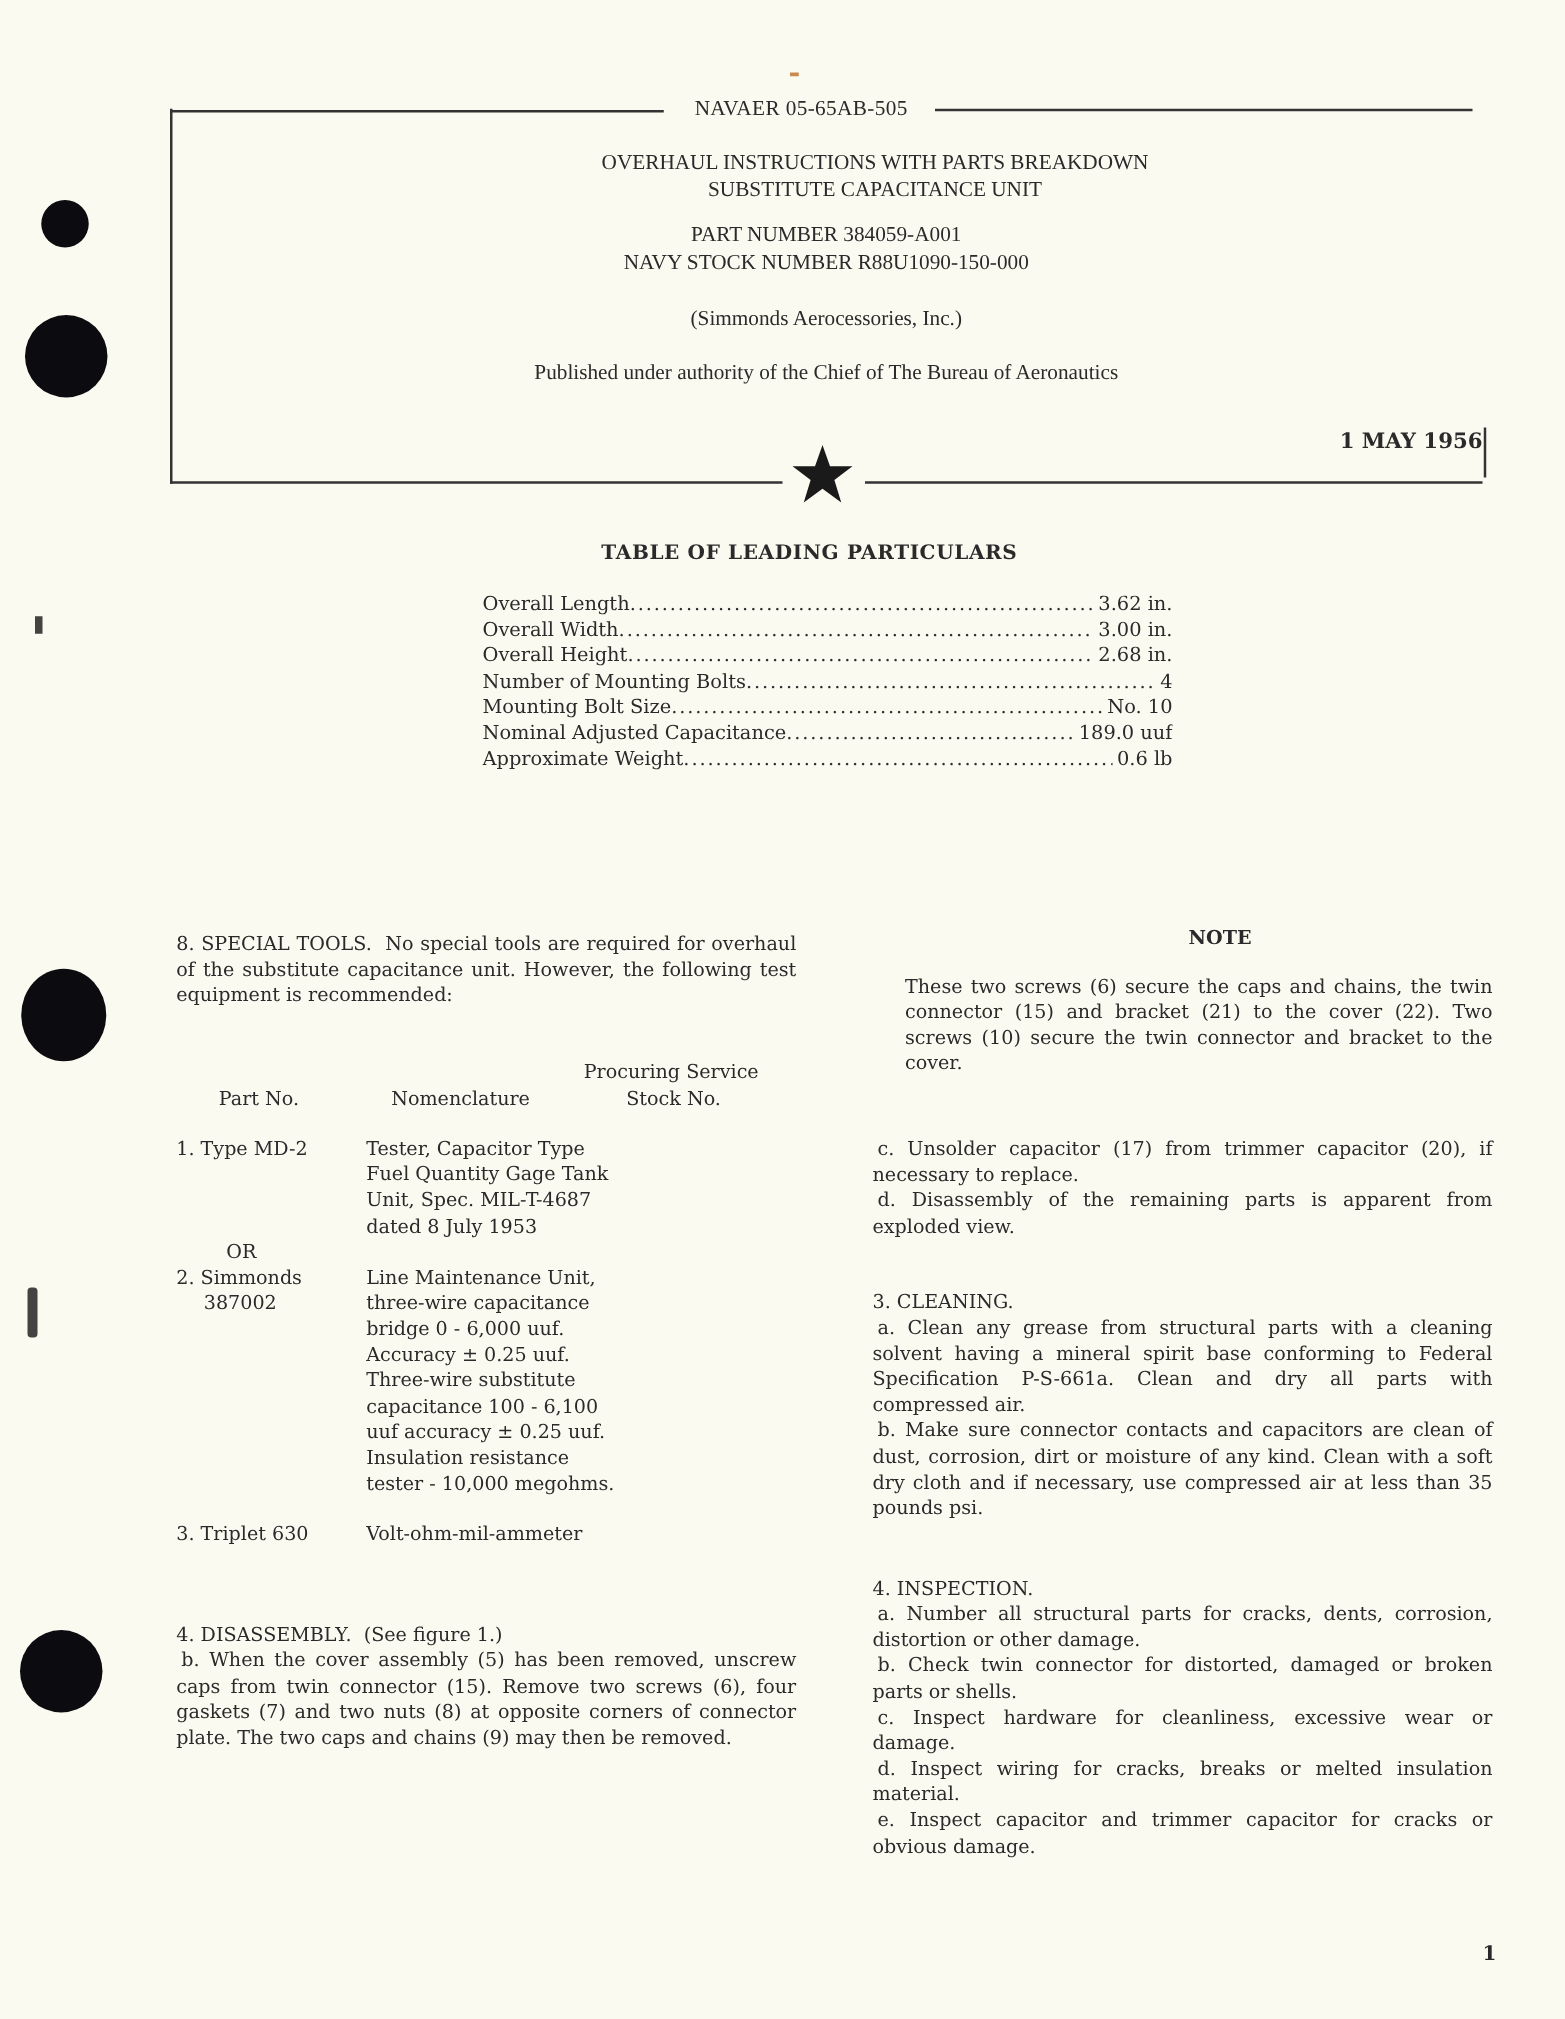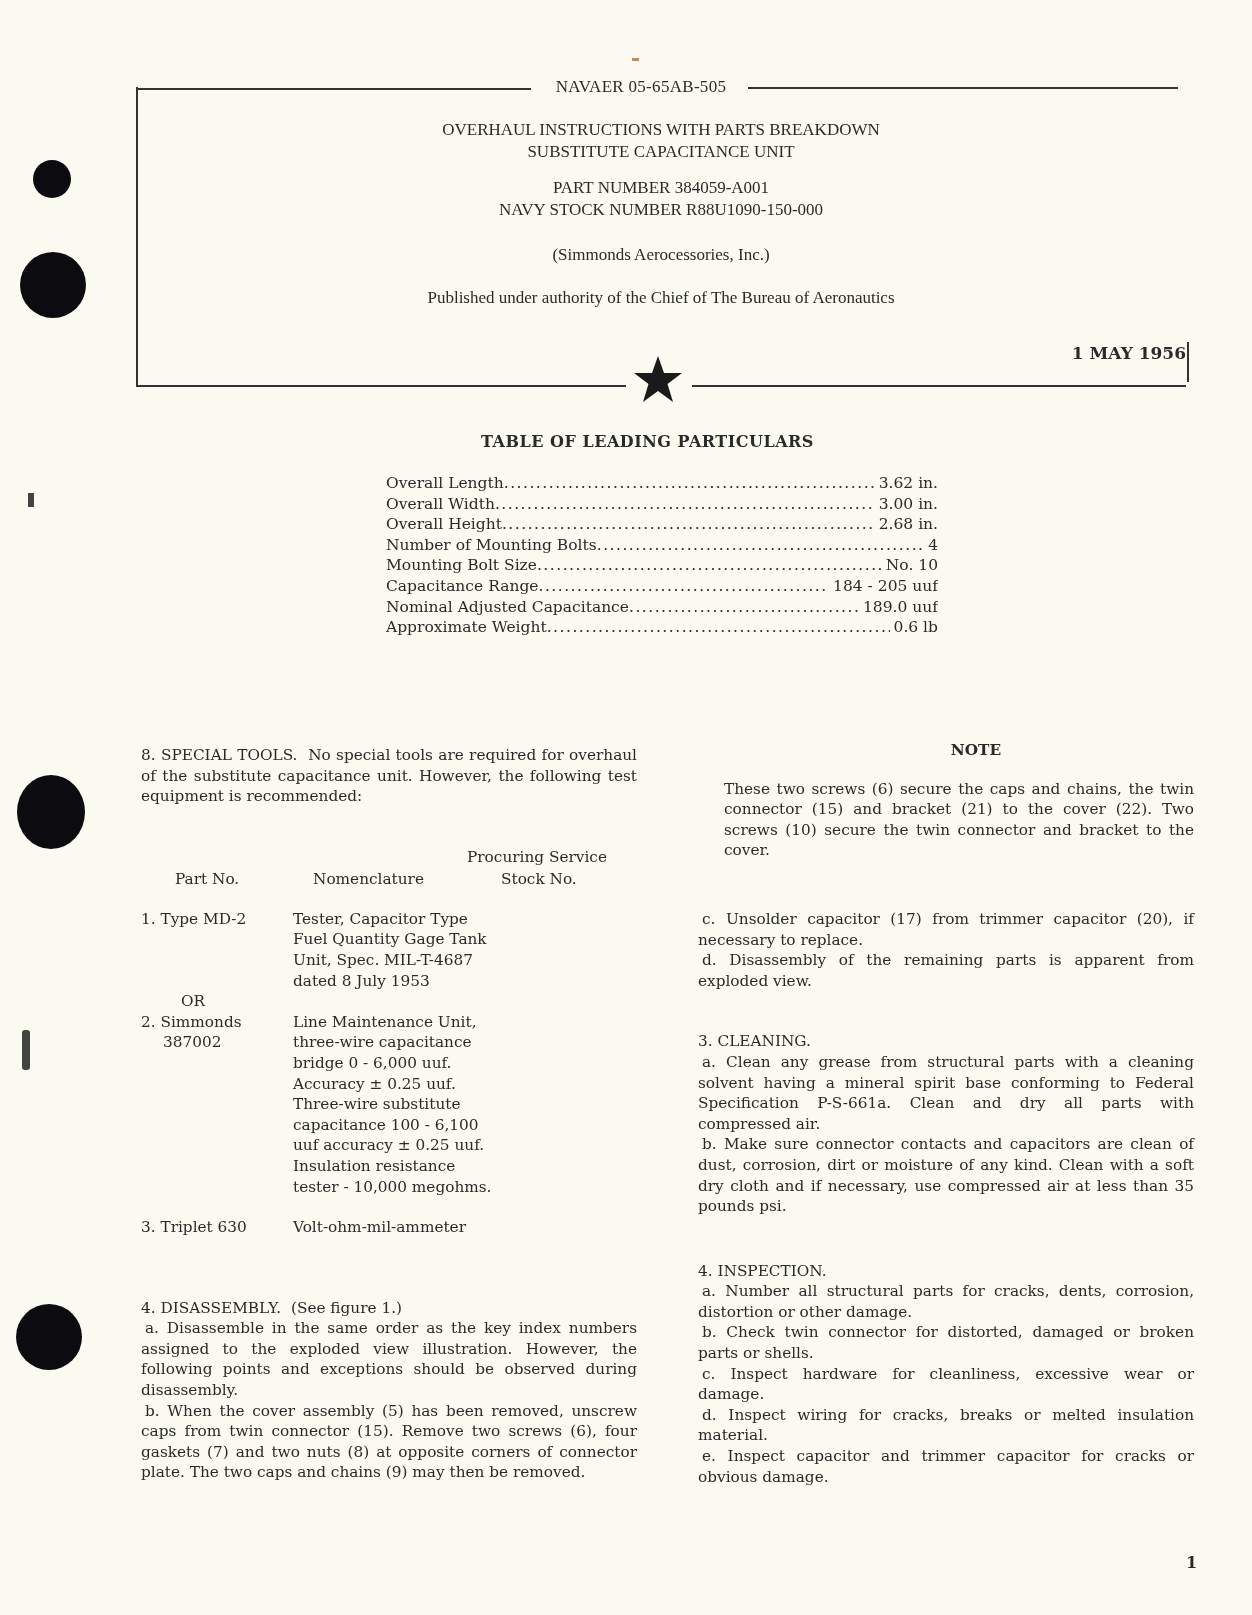--- a/index.html
+++ b/index.html
@@ -167,21 +167,21 @@
 <div class="hole" style="left:16px;top:1304px;width:66px;height:66px;"></div>
 <div class="blot" style="left:28px;top:493px;width:6px;height:14px;"></div>
 <div class="blot" style="left:22px;top:1030px;width:8px;height:40px;border-radius:3px;"></div>
 <div class="tick-mark"></div>
 
 <div class="frame"></div>
 <div class="top-line-left"></div>
 <div class="top-line-right"></div>
 <div class="docnum">NAVAER 05-65AB-505</div>
 
-<div class="header-block" style="top:119px;">
+<div class="header-block" style="top:119px;padding-left:39px;">
   <div>OVERHAUL INSTRUCTIONS WITH PARTS BREAKDOWN</div>
   <div>SUBSTITUTE CAPACITANCE UNIT</div>
 </div>
 <div class="header-block" style="top:177px;">
   <div>PART NUMBER 384059-A001</div>
   <div>NAVY STOCK NUMBER R88U1090-150-000</div>
 </div>
 <div class="header-block" style="top:244px;">(Simmonds Aerocessories, Inc.)</div>
 <div class="header-block" style="top:287px;">Published under authority of the Chief of The Bureau of Aeronautics</div>
 
@@ -211,25 +211,20 @@
     </div>
   <div class="tlp-row">
       <span class="tlp-label">Number of Mounting Bolts</span>
       <span class="tlp-dots"></span>
       <span class="tlp-val">4</span>
     </div>
   <div class="tlp-row">
       <span class="tlp-label">Mounting Bolt Size</span>
       <span class="tlp-dots"></span>
       <span class="tlp-val">No. 10</span>
-    </div>
-  <div class="tlp-row">
-      <span class="tlp-label">Capacitance Range</span>
-      <span class="tlp-dots"></span>
-      <span class="tlp-val">184 - 205 uuf</span>
     </div>
   <div class="tlp-row">
       <span class="tlp-label">Nominal Adjusted Capacitance</span>
       <span class="tlp-dots"></span>
       <span class="tlp-val">189.0 uuf</span>
     </div>
   <div class="tlp-row">
       <span class="tlp-label">Approximate Weight</span>
       <span class="tlp-dots"></span>
       <span class="tlp-val">0.6 lb</span>
@@ -281,21 +276,20 @@
     <div class="nom">
       <div>Volt-ohm-mil-ammeter</div>
     </div>
   </div>
 
   <div style="margin-top:60px;">
     <p class="heading">
       <span>4. DISASSEMBLY.</span>&nbsp;
       <span>(See figure 1.)</span>
     </p>
-    <p class="sub">a. Disassemble in the same order as the key index numbers assigned to the exploded view illustration. However, the following points and exceptions should be observed during disassembly.</p>
     <p class="sub">b. When the cover assembly (5) has been removed, unscrew caps from twin connector (15). Remove two screws (6), four gaskets (7) and two nuts (8) at opposite corners of connector plate. The two caps and chains (9) may then be removed.</p>
   </div>
 </div>
 
 <div class="col col-right">
   <p class="note-title">NOTE</p>
   <p class="note-body">These two screws (6) secure the caps and chains, the twin connector (15) and bracket (21) to the cover (22). Two screws (10) secure the twin connector and bracket to the cover.</p>
 
   <div style="margin-top:48px;">
     <p class="sub">c. Unsolder capacitor (17) from trimmer capacitor (20), if necessary to replace.</p>

